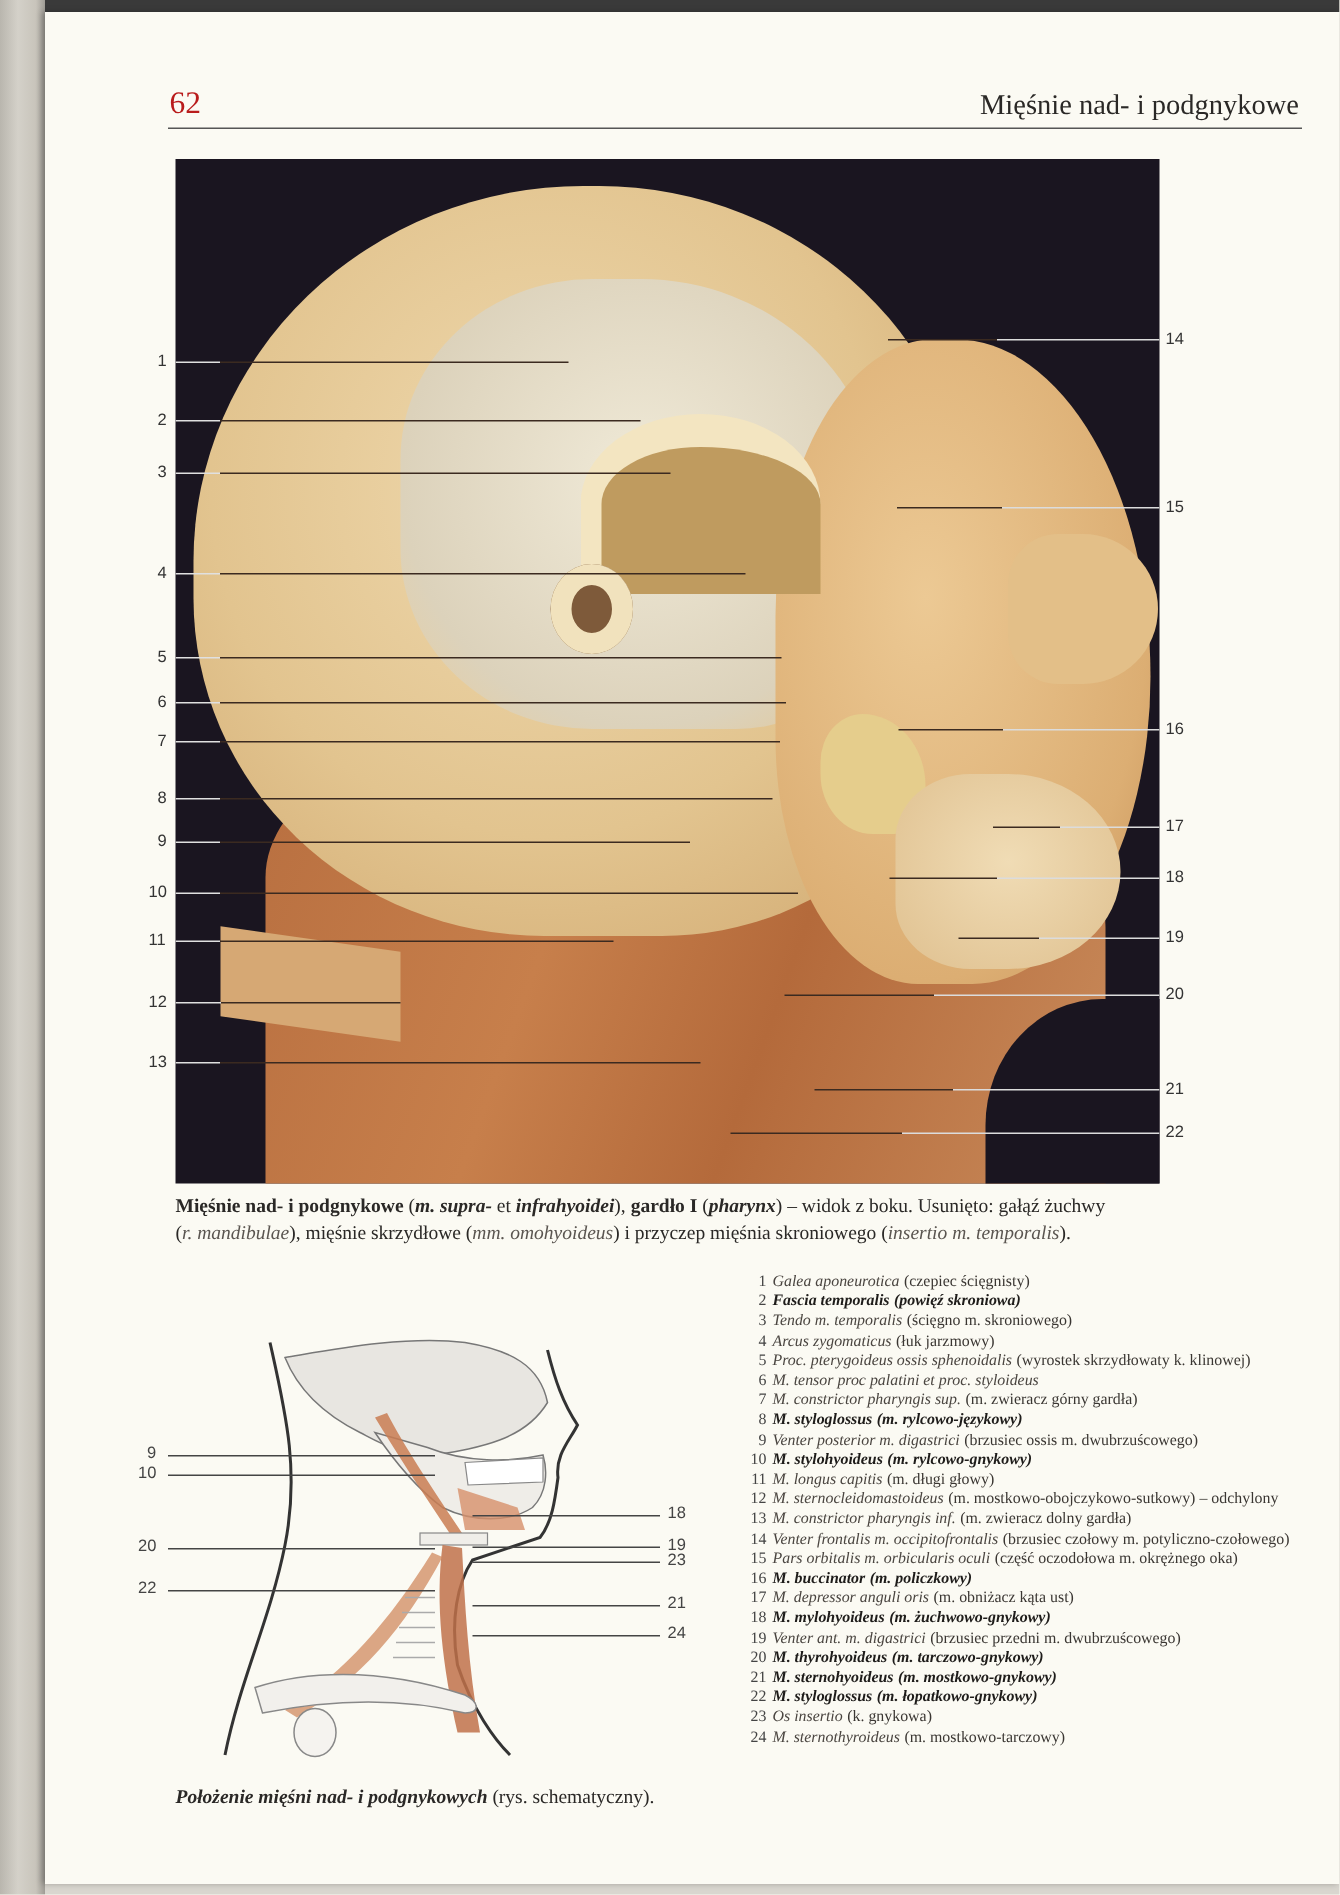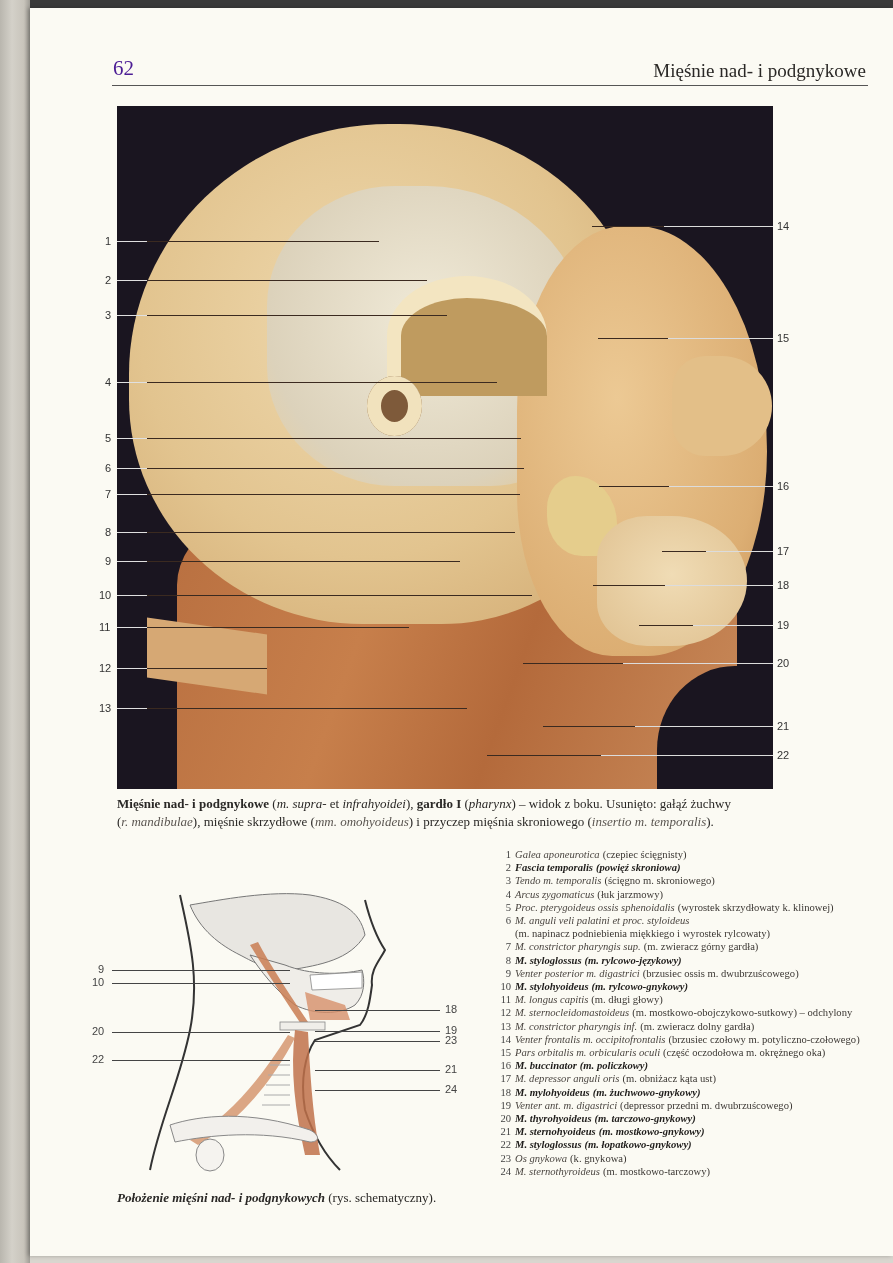--- a/index.html
+++ b/index.html
@@ -16,21 +16,21 @@
   }
   .page {
     position: absolute; left: 30px; top: 8px; width: 863px; height: 1248px;
     background: #fbfaf3;
     box-shadow: -2px 0 4px rgba(0,0,0,0.25);
   }
   .page-edge {
     position: absolute; left: 30px; top: 0; width: 863px; height: 8px; background: #3a3a3a;
   }
   .header-num {
-    position: absolute; left: 113px; top: 56px; font-size: 21px; color: #4c1d95;
+    position: absolute; left: 113px; top: 56px; font-size: 21px; color: #b91c1c;
   }
   .header-title {
     position: absolute; right: 27px; top: 60px; font-size: 19px; color: #2a2826;
   }
   .header-rule {
     position: absolute; left: 112px; top: 85px; width: 756px; height: 1px; background: #555;
   }
 
   
   .photo {
@@ -91,21 +91,21 @@
     font-size: 11px; color: #333; line-height: 12px;
   }
 
   
   .caption {
     position: absolute; left: 117px; top: 795px; width: 660px;
     font-size: 13px; line-height: 18px; color: #2a2826;
   }
   .caption .b { font-weight: bold; }
   .caption .i { font-style: italic; color: #5a5550; }
-  .caption .bi { font-weight: normal; font-style: italic; }
+  .caption .bi { font-weight: bold; font-style: italic; }
 
   
   .schem {
     position: absolute; left: 80px; top: 880px; width: 400px; height: 300px;
   }
   .schem-num {
     position: absolute; font-family: "Liberation Sans", "DejaVu Sans", sans-serif;
     font-size: 11px; color: #444;
   }
   .schem-line { position: absolute; height: 1px; background: #444; }
@@ -285,24 +285,23 @@
       <span class="latin">Arcus zygomaticus</span>
       <span class="pl">(łuk jarzmowy)</span>
     </div>
     <div class="legend-item">
       <span class="num">5</span>
       <span class="latin">Proc. pterygoideus ossis sphenoidalis</span>
       <span class="pl">(wyrostek skrzydłowaty k. klinowej)</span>
     </div>
     <div class="legend-item">
       <span class="num">6</span>
-      <span class="latin">M. anguli veli palatini et proc. styloideus</span>
+      <span class="latin">M. tensor proc palatini et proc. styloideus</span>
       <span class="pl"></span>
     </div>
-    <div class="legend-cont">(m. napinacz podniebienia miękkiego i wyrostek rylcowaty)</div>
     <div class="legend-item">
       <span class="num">7</span>
       <span class="latin">M. constrictor pharyngis sup.</span>
       <span class="pl">(m. zwieracz górny gardła)</span>
     </div>
     <div class="legend-item bold">
       <span class="num">8</span>
       <span class="latin">M. styloglossus</span>
       <span class="pl">(m. rylcowo-językowy)</span>
     </div>
@@ -352,40 +351,40 @@
       <span class="pl">(m. obniżacz kąta ust)</span>
     </div>
     <div class="legend-item bold">
       <span class="num">18</span>
       <span class="latin">M. mylohyoideus</span>
       <span class="pl">(m. żuchwowo-gnykowy)</span>
     </div>
     <div class="legend-item">
       <span class="num">19</span>
       <span class="latin">Venter ant. m. digastrici</span>
-      <span class="pl">(depressor przedni m. dwubrzuścowego)</span>
+      <span class="pl">(brzusiec przedni m. dwubrzuścowego)</span>
     </div>
     <div class="legend-item bold">
       <span class="num">20</span>
       <span class="latin">M. thyrohyoideus</span>
       <span class="pl">(m. tarczowo-gnykowy)</span>
     </div>
     <div class="legend-item bold">
       <span class="num">21</span>
       <span class="latin">M. sternohyoideus</span>
       <span class="pl">(m. mostkowo-gnykowy)</span>
     </div>
     <div class="legend-item bold">
       <span class="num">22</span>
       <span class="latin">M. styloglossus</span>
       <span class="pl">(m. łopatkowo-gnykowy)</span>
     </div>
     <div class="legend-item">
       <span class="num">23</span>
-      <span class="latin">Os gnykowa</span>
+      <span class="latin">Os insertio</span>
       <span class="pl">(k. gnykowa)</span>
     </div>
     <div class="legend-item">
       <span class="num">24</span>
       <span class="latin">M. sternothyroideus</span>
       <span class="pl">(m. mostkowo-tarczowy)</span>
     </div>
   </div>
 
 </body></html>

